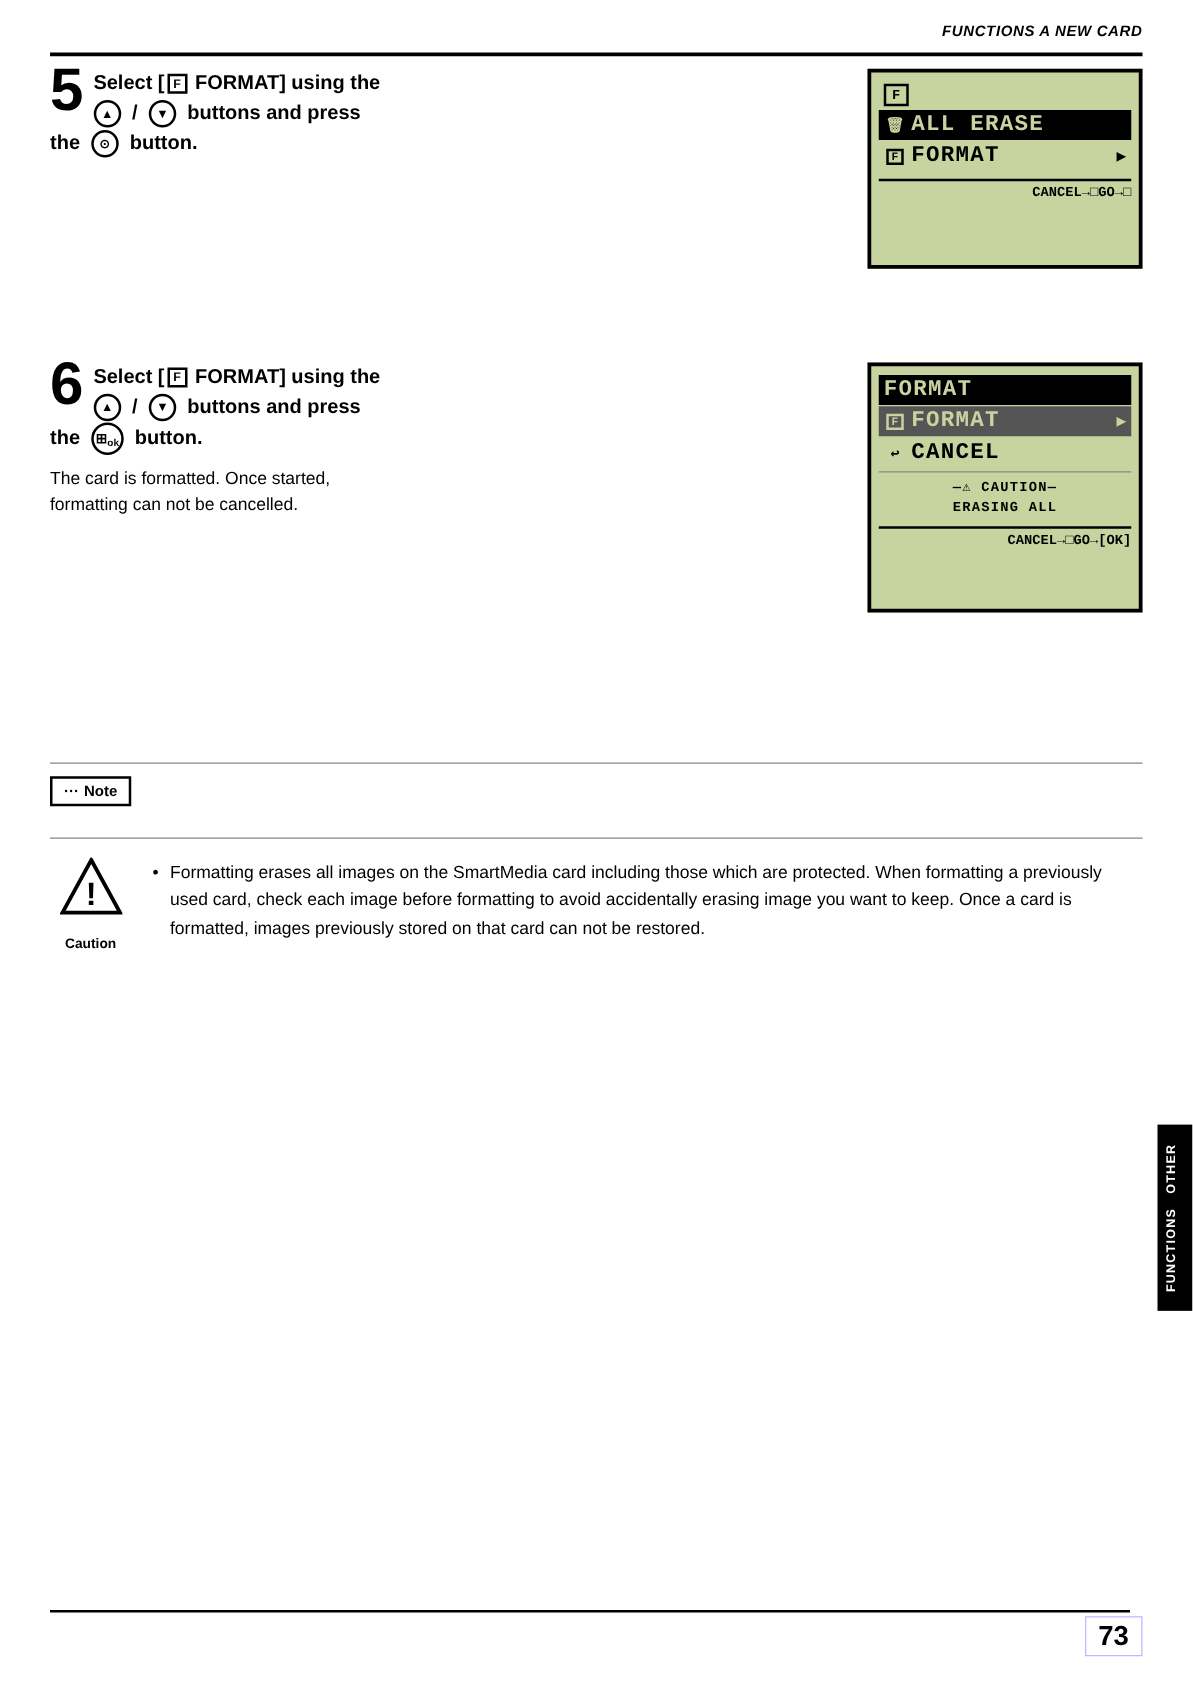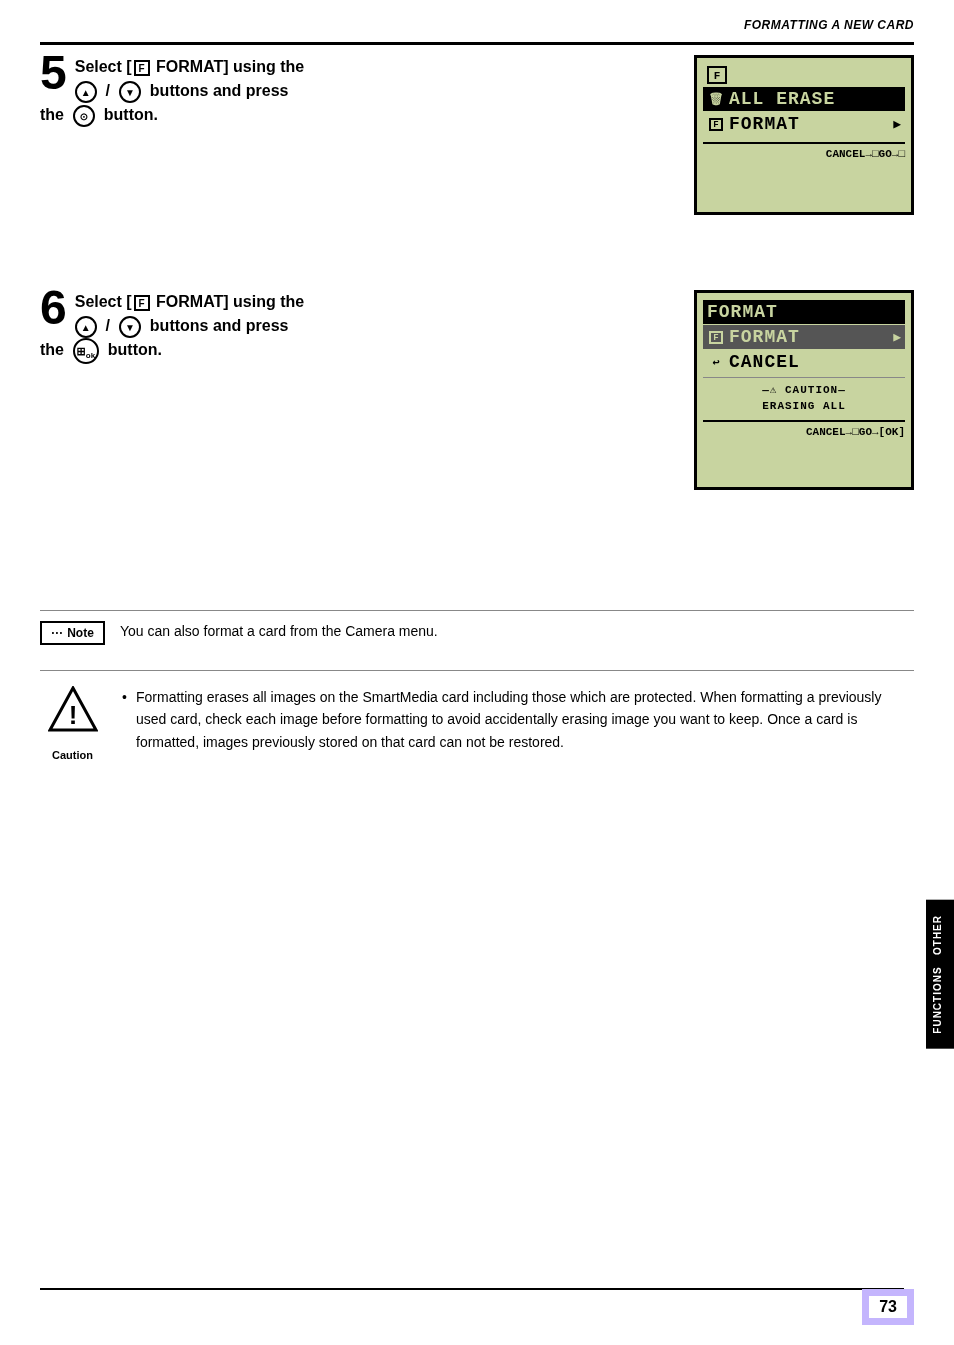--- a/index.html
+++ b/index.html
@@ -244,23 +244,23 @@
       content: '•';
       position: absolute;
       left: 2px;
     }
 
     
     .page-number {
       position: absolute;
       bottom: 20px;
       right: 40px;
-      font-size: 16px;
-      font-weight: bold;
-      border: 7px solid #c4b5fd;
+      font-size: 22px;
+      font-weight: bold;
+      border: 1px solid #c4b5fd;
       padding: 2px 10px;
     }
 
     
     .sidebar-tab {
       position: absolute;
       right: 0;
       top: 900px;
       width: 28px;
       background: #000;
@@ -328,21 +328,21 @@
     }
 
     .lcd-top-icon {
       font-size: 16px;
       padding: 2px 4px;
     }
   </style>
 </head>
 <body>
 
-<div class="page-header">FORMATTING A NEW CARD</div>
+<div class="page-header">FUNCTIONS A NEW CARD</div>
 
 <div class="top-rule"></div>
 
 <div class="step5">
   <div class="step-left">
     <div class="step-number">5</div>
     <div class="step-text">
       Select [<span style="display:inline-block;border:2px solid #000;width:16px;height:16px;text-align:center;line-height:14px;font-size:10px;font-weight:bold;vertical-align:middle;margin:0 2px;">F</span> FORMAT] using the<br>
       <span class="button-symbol">▲</span>
       &nbsp;/&nbsp;
@@ -378,20 +378,24 @@
   <div class="step-left">
     <div class="step-number">6</div>
     <div class="step-text">
       Select [<span style="display:inline-block;border:2px solid #000;width:16px;height:16px;text-align:center;line-height:14px;font-size:10px;font-weight:bold;vertical-align:middle;margin:0 2px;">F</span> FORMAT] using the<br>
       <span class="button-symbol">▲</span>
       &nbsp;/&nbsp;
       <span class="button-symbol">▼</span>
       &nbsp;buttons and press<br>
       the &nbsp;<span class="ok-button">⊞<span class="ok-subscript">ok</span></span>&nbsp; button.
     </div>
+    <div class="sub-text">
+      <span>The card is formatted. Once started,</span><br>
+      <span>formatting can not be cancelled.</span>
+    </div>
   </div>
 
   <div class="lcd-screen2">
     <div class="lcd-row highlighted">
       <span class="lcd-text">FORMAT</span>
     </div>
     <div class="lcd-row selected">
       <span class="lcd-icon">
         <span style="display:inline-block;border:2px solid currentColor;width:14px;height:13px;text-align:center;line-height:11px;font-size:9px;">F</span>
       </span>
@@ -414,21 +418,20 @@
       <span>GO→[OK]</span>
     </div>
   </div>
 </div>
 
 <div class="note-section">
   <div class="note-box">
     <span>···</span>
     <span>Note</span>
   </div>
-  <div class="note-text">You can also format a card from the Camera menu.</div>
 </div>
 
 <div class="caution-section">
   <div class="caution-icon">
     <svg class="caution-triangle" viewBox="0 0 50 46">
       <polygon points="25,2 48,44 2,44" fill="none" stroke="#000" stroke-width="3"></polygon>
       <text x="25" y="38" text-anchor="middle" font-size="26" font-weight="bold" fill="#000">!</text>
     </svg>
     <span class="caution-label">Caution</span>
   </div>

